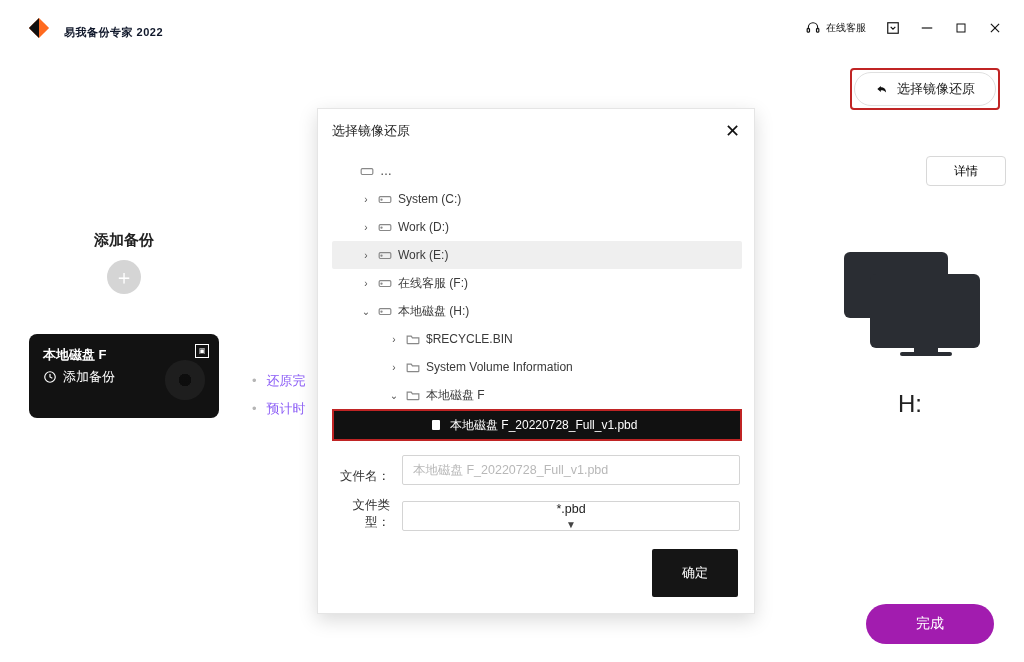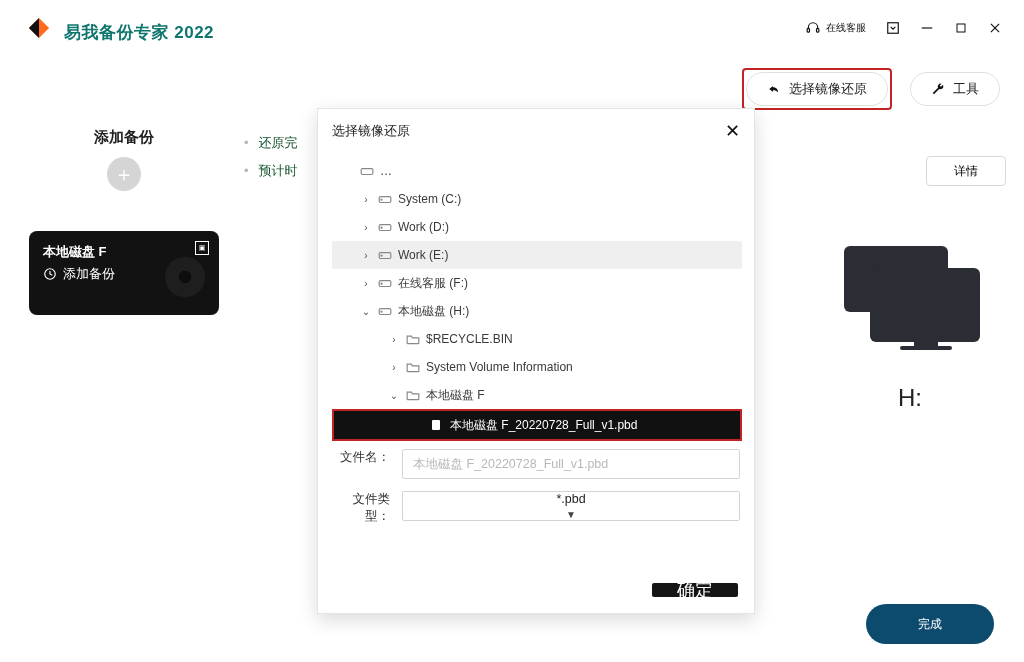--- a/index.html
+++ b/index.html
@@ -1,70 +1,70 @@
 <!DOCTYPE html>
 <html><head>
 <meta charset="utf-8">
 <style>
   * { box-sizing: border-box; margin: 0; padding: 0; font-family: "Microsoft YaHei", "PingFang SC", sans-serif; }
   body { width: 1024px; height: 662px; background: #fff; overflow: hidden; position: relative; }
 
   
   .titlebar { height: 56px; display: flex; align-items: center; padding: 0 22px 0 28px; }
   .logo { width: 22px; height: 22px; margin-right: 14px; }
-  .app-title { font-size: 17px; font-weight: 700; color: #0f766e; letter-spacing: 0.5px; margin-top: 8px; }
+  .app-title { font-size: 11px; font-weight: 700; color: #0f172a; letter-spacing: 0.5px; margin-top: 8px; }
   .titlebar-right { margin-left: auto; display: flex; align-items: center; gap: 20px; }
   .online-box { display: flex; align-items: center; gap: 6px; font-size: 10px; color: #111; }
   .winbtn { width: 14px; height: 14px; display: flex; align-items: center; justify-content: center; }
 
   
   .toolbar { display: flex; justify-content: flex-end; padding: 12px 24px 0 24px; gap: 18px; align-items: center; }
   .pill-btn {
     min-width: 80px; height: 34px; padding: 0 20px;
     display: inline-flex; align-items: center; gap: 8px;
     border: 1px solid #e0e0e0; border-radius: 17px; font-size: 13px; color: #222; background: #fff;
   }
   .highlight-box { border: 2px solid #c02424; padding: 2px; border-radius: 4px; display:inline-flex; }
   .details-btn {
     width: 80px; height: 30px; border: 1px solid #d8d8d8; border-radius: 4px;
     font-size: 12px; display:inline-flex; align-items:center; justify-content:center; background:#fff;
   }
 
   
-  .main { padding: 18px 24px; display:flex; gap: 20px; position:relative; }
+  .main { padding: 24px 24px; display:flex; gap: 28px; position:relative;align-items:flex-end; }
   .leftcol { width: 200px; display:flex; flex-direction:column; align-items:center; }
   .add-backup-label { font-size: 15px; font-weight: 600; color:#222; }
   .add-circle { width: 34px; height:34px; border-radius:50%; background:#d5d5d5; display:flex; align-items:center; justify-content:center; color:#fff; font-size:20px; margin-top:10px;}
   .backup-card {
     margin-top: 40px; width: 190px; height: 84px; background: #121212; border-radius: 8px;
     color: #fff; padding: 12px 14px; position: relative;
   }
   .backup-card .card-title { font-size: 13px; font-weight:600; }
   .backup-card .card-status { font-size: 13px; display:flex; align-items:center; gap:6px; margin-top:4px;}
   .backup-card .card-corner { position:absolute; top:10px; right:10px; width:14px;height:14px; border:1px solid #fff; display:flex;align-items:center;justify-content:center; font-size:7px;}
   .backup-card .disk-img { position:absolute; right:14px; top:26px; width:40px; height:40px; border-radius:50%; background:radial-gradient(circle at 50% 50%, #0a0a0a 0 22%, #262626 23% 100%); opacity:.6;}
 
-  .midcol { display:flex; flex-direction:column; gap:10px; font-size:13px; color:#14532d; margin-top:6px;}
+  .midcol { display:flex; flex-direction:column; gap:10px; font-size:13px; color:#8b5cf6; margin-top:6px;}
   .midcol .bullet::before{ content:"•"; color:#b5b5b5; margin-right:10px;}
 
   .rightcol { margin-left:auto; display:flex; flex-direction:column; align-items:center; padding-right: 20px; padding-top: 50px;}
   .monitors { position:relative; width:140px; height:110px; margin-top: 60px;}
   .mon { position:absolute; background:#2a2d33; border-radius:6px; }
   .mon1 { left:4px; top:8px; width:104px; height:66px; }
   .mon2 { left:30px; top:30px; width:110px; height:74px; }
   .stand1 { position:absolute; left:44px; top:72px; width:24px; height:8px; background:#2a2d33;}
   .stand2 { position:absolute; left:74px; top:102px; width:24px; height:8px; background:#2a2d33;}
   .base1 { position:absolute; left:30px; top:78px; width:52px; height:4px; background:#2a2d33; border-radius:2px;}
   .base2 { position:absolute; left:60px; top:108px; width:52px; height:4px; background:#2a2d33; border-radius:2px;}
   .drive-letter { font-size: 24px; color:#222; margin-top:36px; }
 
   .finish-btn {
     position:absolute; right:30px; bottom:18px;
-    width:128px; height:40px; background:#0c4a6e; color:#fff; border-radius:20px;
-    display:flex;align-items:center;justify-content:center; font-size:12px;
+    width:128px; height:40px; background:#a21caf; color:#fff; border-radius:20px;
+    display:flex;align-items:center;justify-content:center; font-size:14px;
   }
 
   
   .dialog {
     position:absolute; left: 317px; top: 108px; width: 438px; height: 506px;
     background:#fff; border:1px solid #e5e5e5; box-shadow: 0 6px 18px rgba(0,0,0,0.15);
     display:flex; flex-direction:column;
   }
   .dlg-title { height: 44px; display:flex; align-items:center; padding: 0 14px; font-size:13px; color:#222;}
   .dlg-close { margin-left:auto; font-size:18px; line-height:1; color:#111;}
@@ -76,32 +76,32 @@
   .ind2 { padding-left: 56px; }
   .sel { background:#efefef; border-radius:2px;}
   .file-sel {
     background:#111; color:#fff; height:28px; display:flex;align-items:center;
     padding-left: 96px; position:relative;
   }
   .red-box { border:2px solid #c02424; padding:0; }
   .chev { width:12px; text-align:center; color:#555; font-size:10px;}
   .icn { display:inline-flex; align-items:center; }
 
-  .form-row { display:flex; align-items:flex-start; padding: 6px 14px; gap:12px; font-size:12.5px; color:#333;}
+  .form-row { display:flex; align-items:flex-end; padding: 6px 14px; gap:12px; font-size:12.5px; color:#333;}
   .form-row .label { width:58px; text-align:right;}
   .form-row .input {
     flex:1; height:30px; border:1px solid #d4d4d4; border-radius:2px;
     padding: 0 10px; font-size:12.5px; color:#b8b8b8; display:flex; align-items:center; background:#fff;
     justify-content:space-between;
   }
   .form-row .input.sel-box { color:#222; justify-content:space-between;flex-direction:column;}
   .dropdown-caret { font-size:10px; color:#444; }
 
   .dlg-buttons { display:flex; justify-content:flex-end; gap:14px; padding: 12px 16px 16px 16px;}
-  .dlg-btn { width:86px; height:14px; display:flex;align-items:center;justify-content:center; font-size:18px; border-radius:2px;margin-top:40px;}
+  .dlg-btn { width:86px; height:48px; display:flex;align-items:center;justify-content:center; font-size:13px; border-radius:2px;}
   .dlg-btn.primary { background:#151515; color:#fff;}
   .dlg-btn.secondary { background:#fff; color:#222; border:1px solid #c9c9c9;}
 
   svg { display:block;}
 </style>
 </head>
 <body>
 
 <div class="titlebar">
   <span class="logo icn">
@@ -151,28 +151,20 @@
   <span class="highlight-box">
     <span class="pill-btn">
       <span class="icn">
         <svg width="14" height="14" viewBox="0 0 24 24" fill="#111">
             <path d="M10 7l-6 5 6 5v-3c4 0 7 1 9 4 0-6-4-9-9-9V7z"></path>
           </svg>
       </span>
       <span>选择镜像还原</span>
     </span>
   </span>
-  <span class="pill-btn">
-    <span class="icn">
-      <svg width="14" height="14" viewBox="0 0 24 24" fill="#111">
-          <path d="M21 6a5 5 0 0 1-7 6L5 21l-2-2 9-9a5 5 0 0 1 6-7l-3 3 2 2 3-3z"></path>
-        </svg>
-    </span>
-    <span>工具</span>
-  </span>
 </div>
 
 <div style="position:absolute; right:18px; top:156px;padding-left:12px;">
   <span class="details-btn">详情</span>
 </div>
 
 <div class="main">
   <div class="leftcol">
     <div class="add-backup-label">添加备份</div>
     <div class="add-circle">

